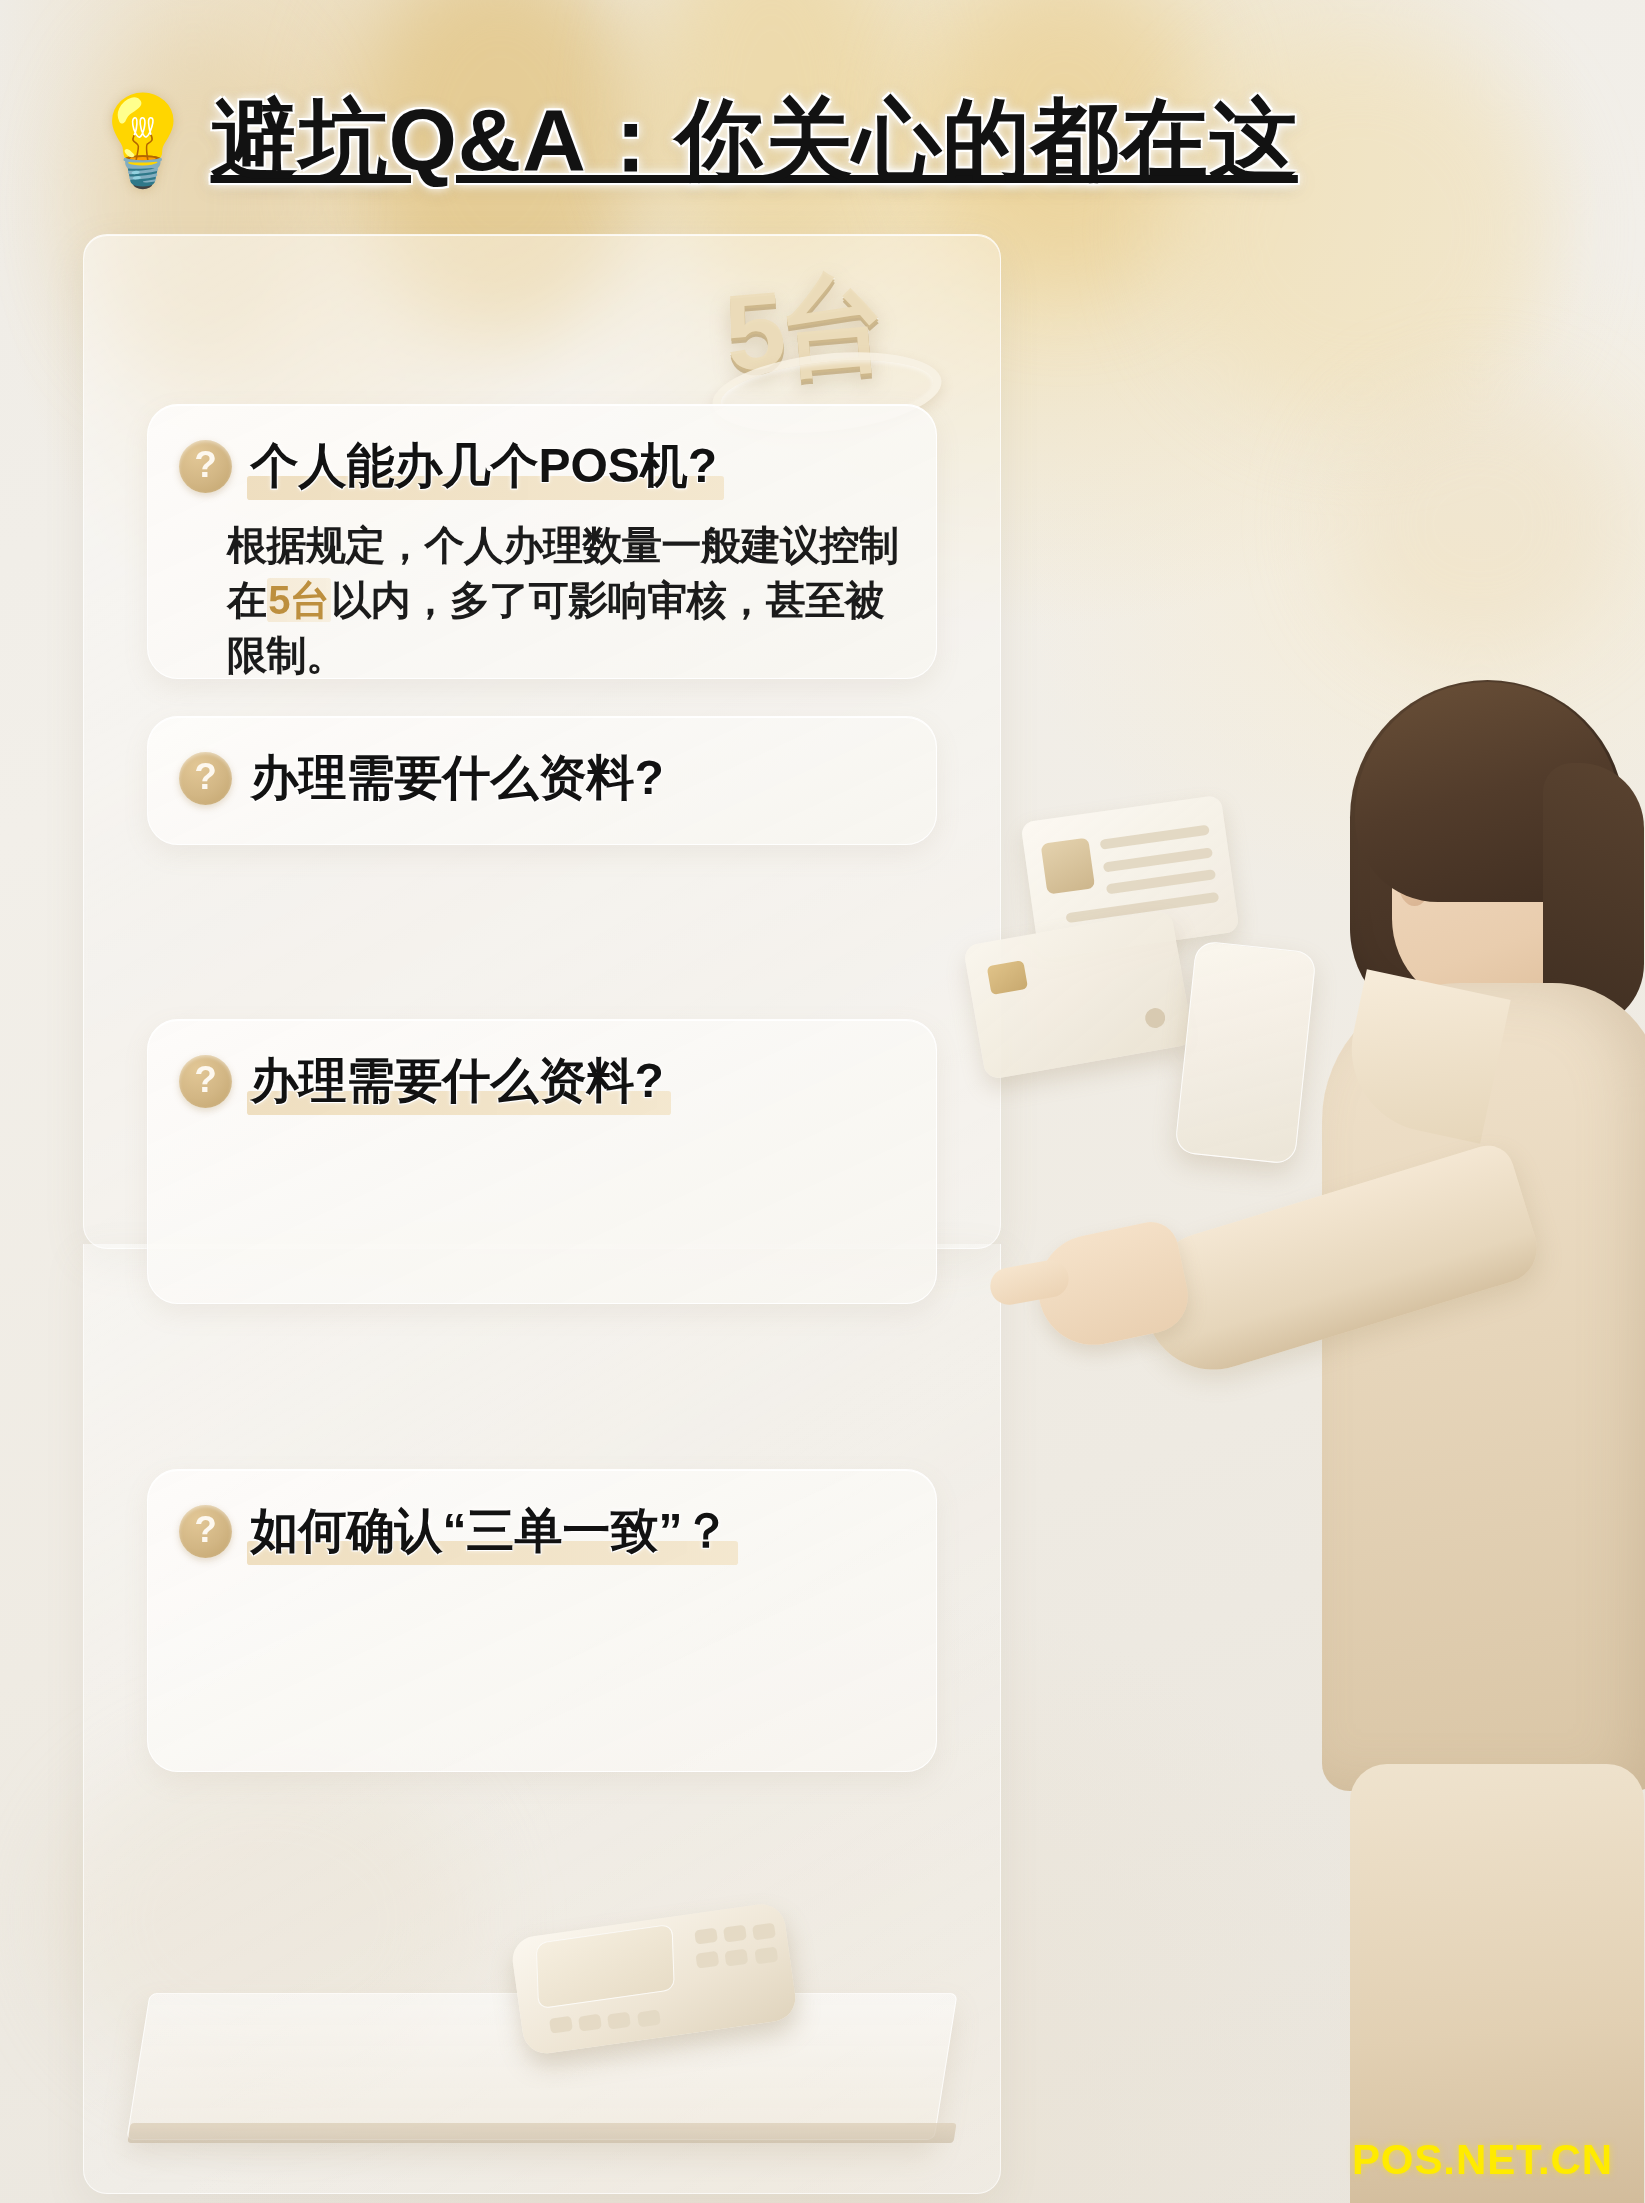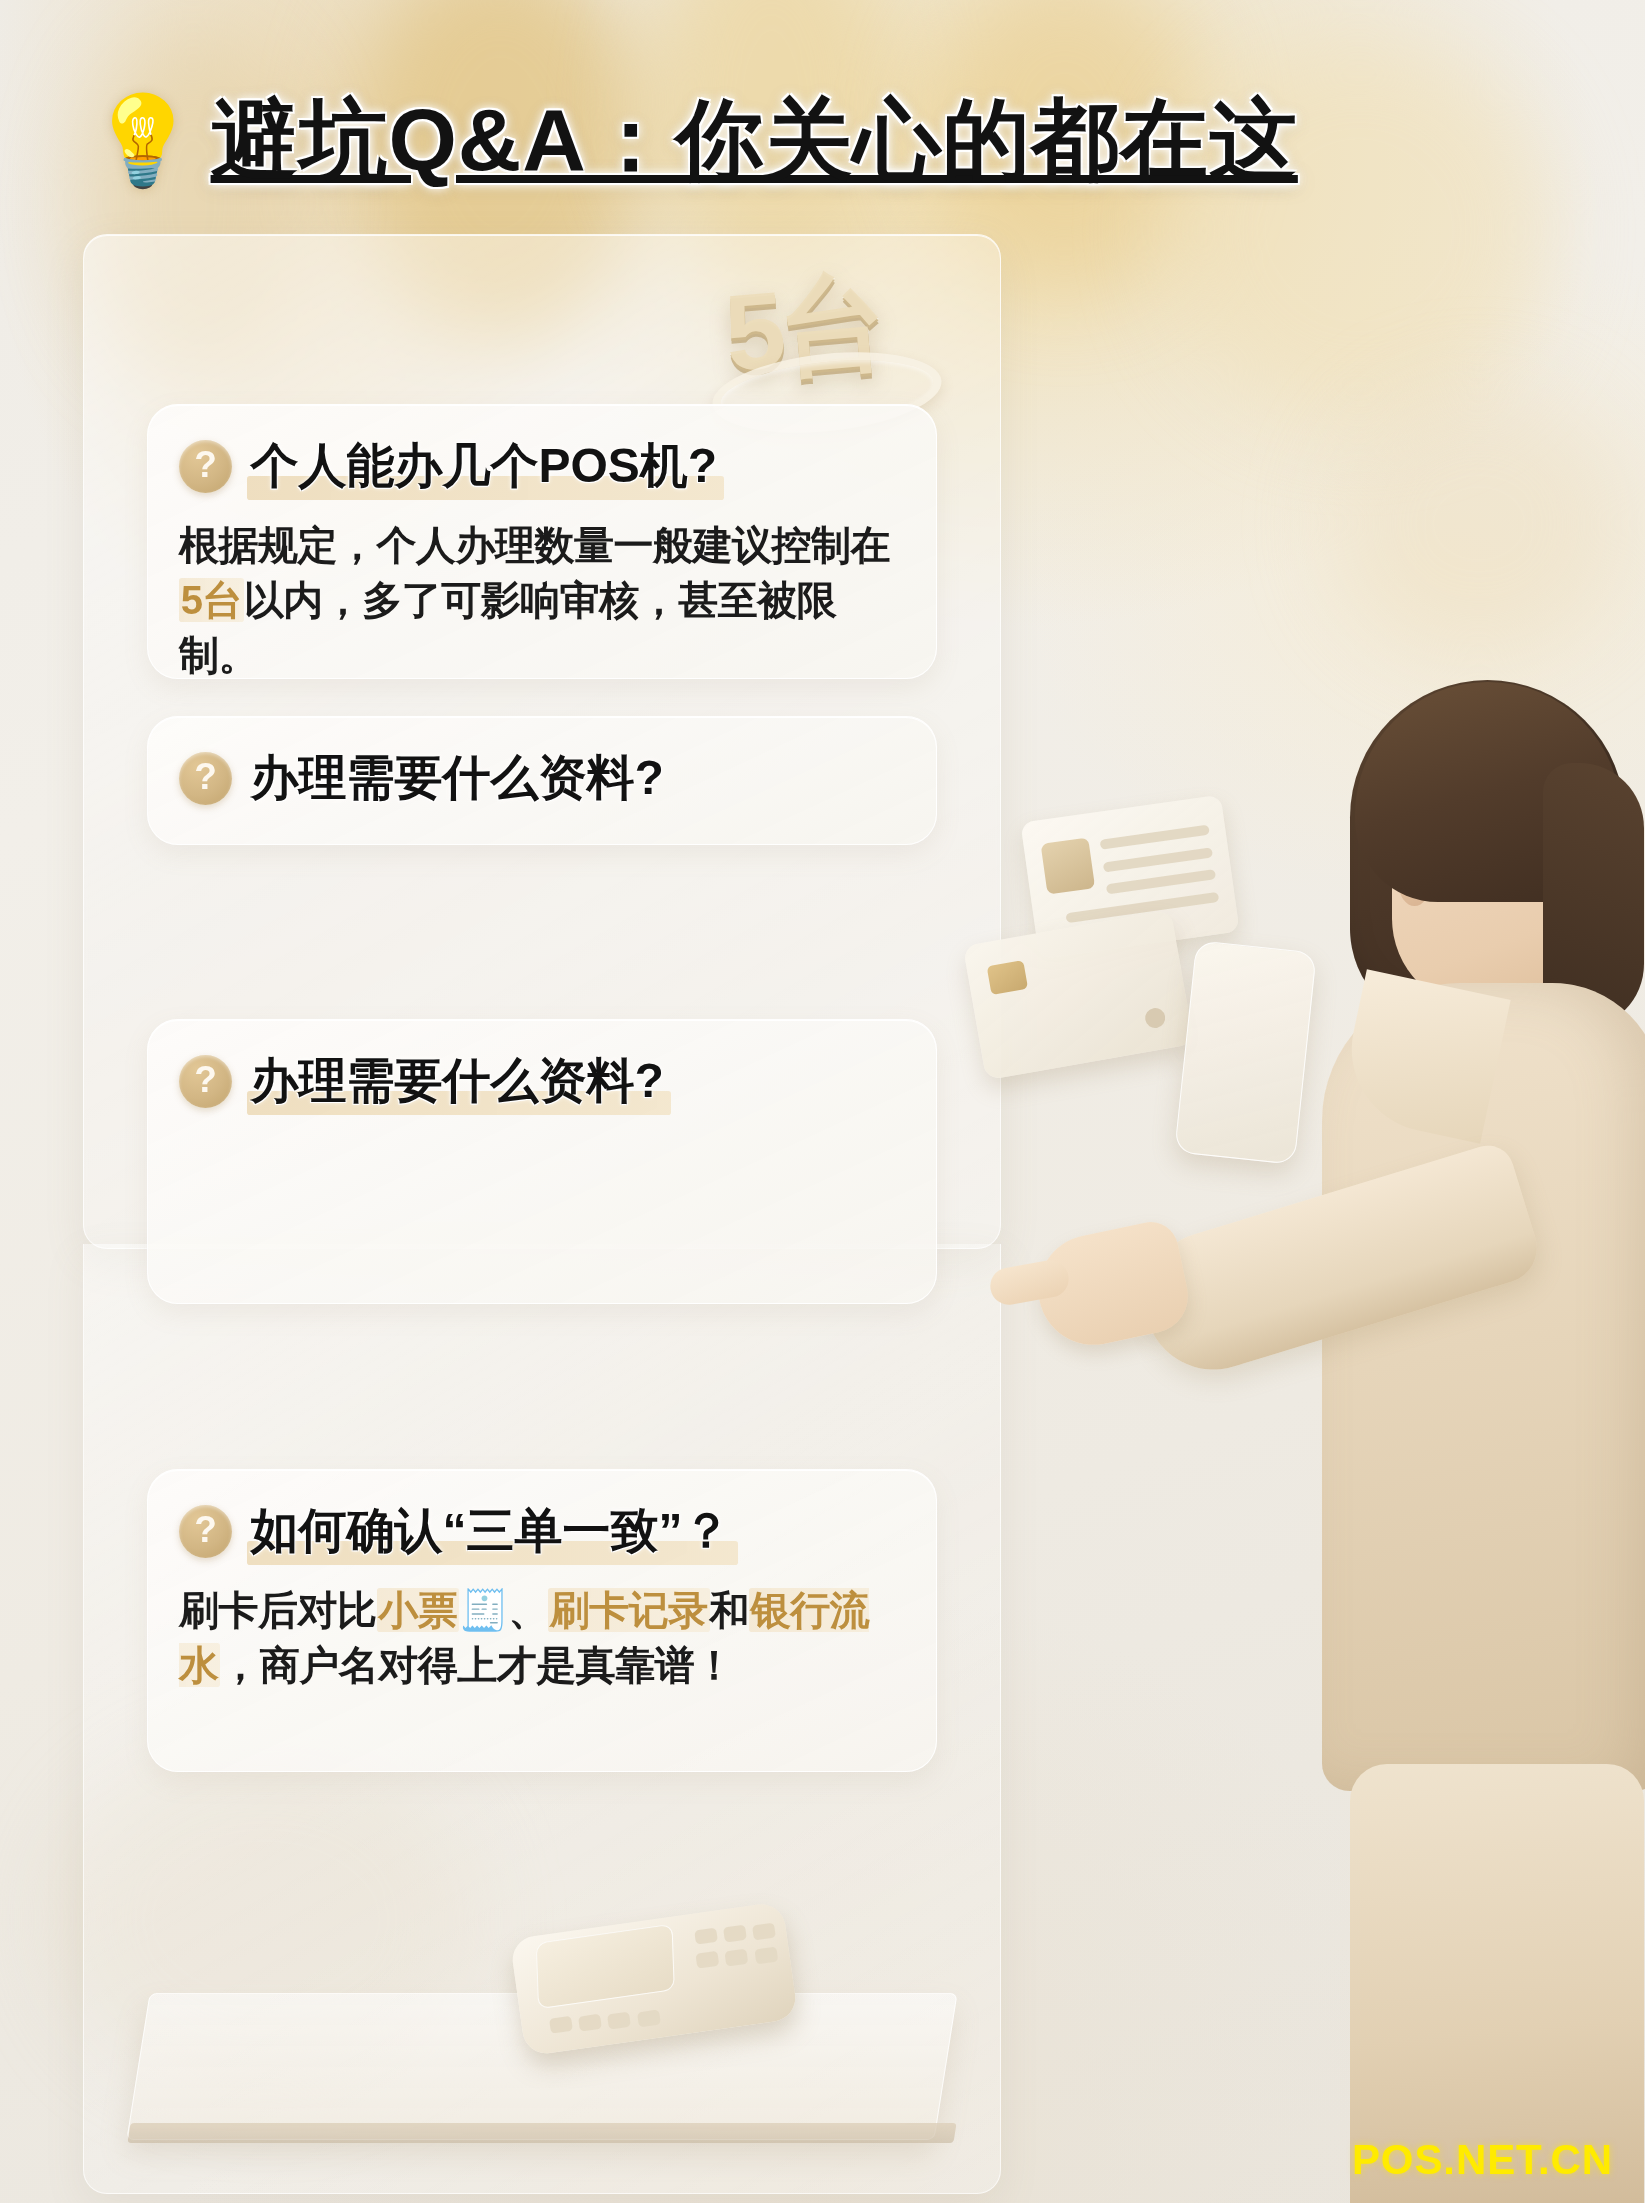--- a/index.html
+++ b/index.html
@@ -115,20 +115,21 @@
     content:""; position:absolute; left:-3.7px; right:-7.3px; bottom:-1.8px; height:24px;
     background:linear-gradient(90deg, rgba(238,221,189,.95), rgba(242,228,200,.85));
     border-radius:2.8px; z-index:-1;
   }
   .q-title.hl { z-index:0; }
 
   .answer {
     margin-top:20px;
     font-size:40px; line-height:1.38; color:#1b1b1b; font-weight:bold;
     letter-spacing:-0.5px;
+    margin-left:48px;
   }
   .answer .gold {
     color:#bd8f3e;
     background:linear-gradient(90deg, rgba(244,232,210,.9), rgba(246,236,216,.75));
     border-radius:2.8px; padding:0 1.8px;
   }
 
   
   
   #decor-5tai {
@@ -327,21 +328,20 @@
       <div class="q-badge">?</div>
       <div class="q-title hl">办理需要什么资料?</div>
     </div>
   </div>
 
   <div class="card" id="card-3">
     <div class="q-row">
       <div class="q-badge">?</div>
       <div class="q-title hl">如何确认“三单一致”？</div>
     </div>
-    <div class="answer"><span>刷卡后对比</span><span class="gold">小票</span><span>🧾、</span><span class="gold">刷卡记录</span><span>和</span><span class="gold">银行流水</span><span>，商户名对得上才是真靠谱！</span></div>
   </div>
 
   <div id="glass-shelf"></div>
   <div id="shelf-edge"></div>
 
   <div id="decor-pos">
     <div id="pos-body">
       <div id="pos-screen"></div>
       <div class="pos-key" style="left:184px; top:16.5px;"></div>
       <div class="pos-key" style="left:213px; top:18.4px;"></div>

